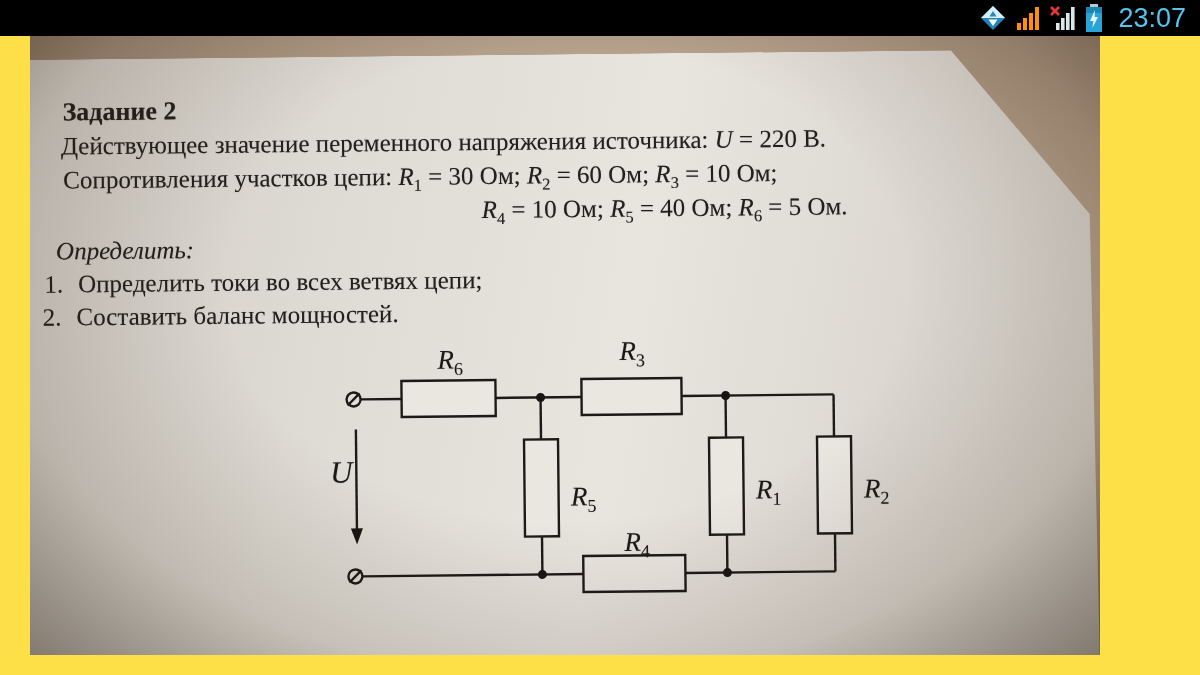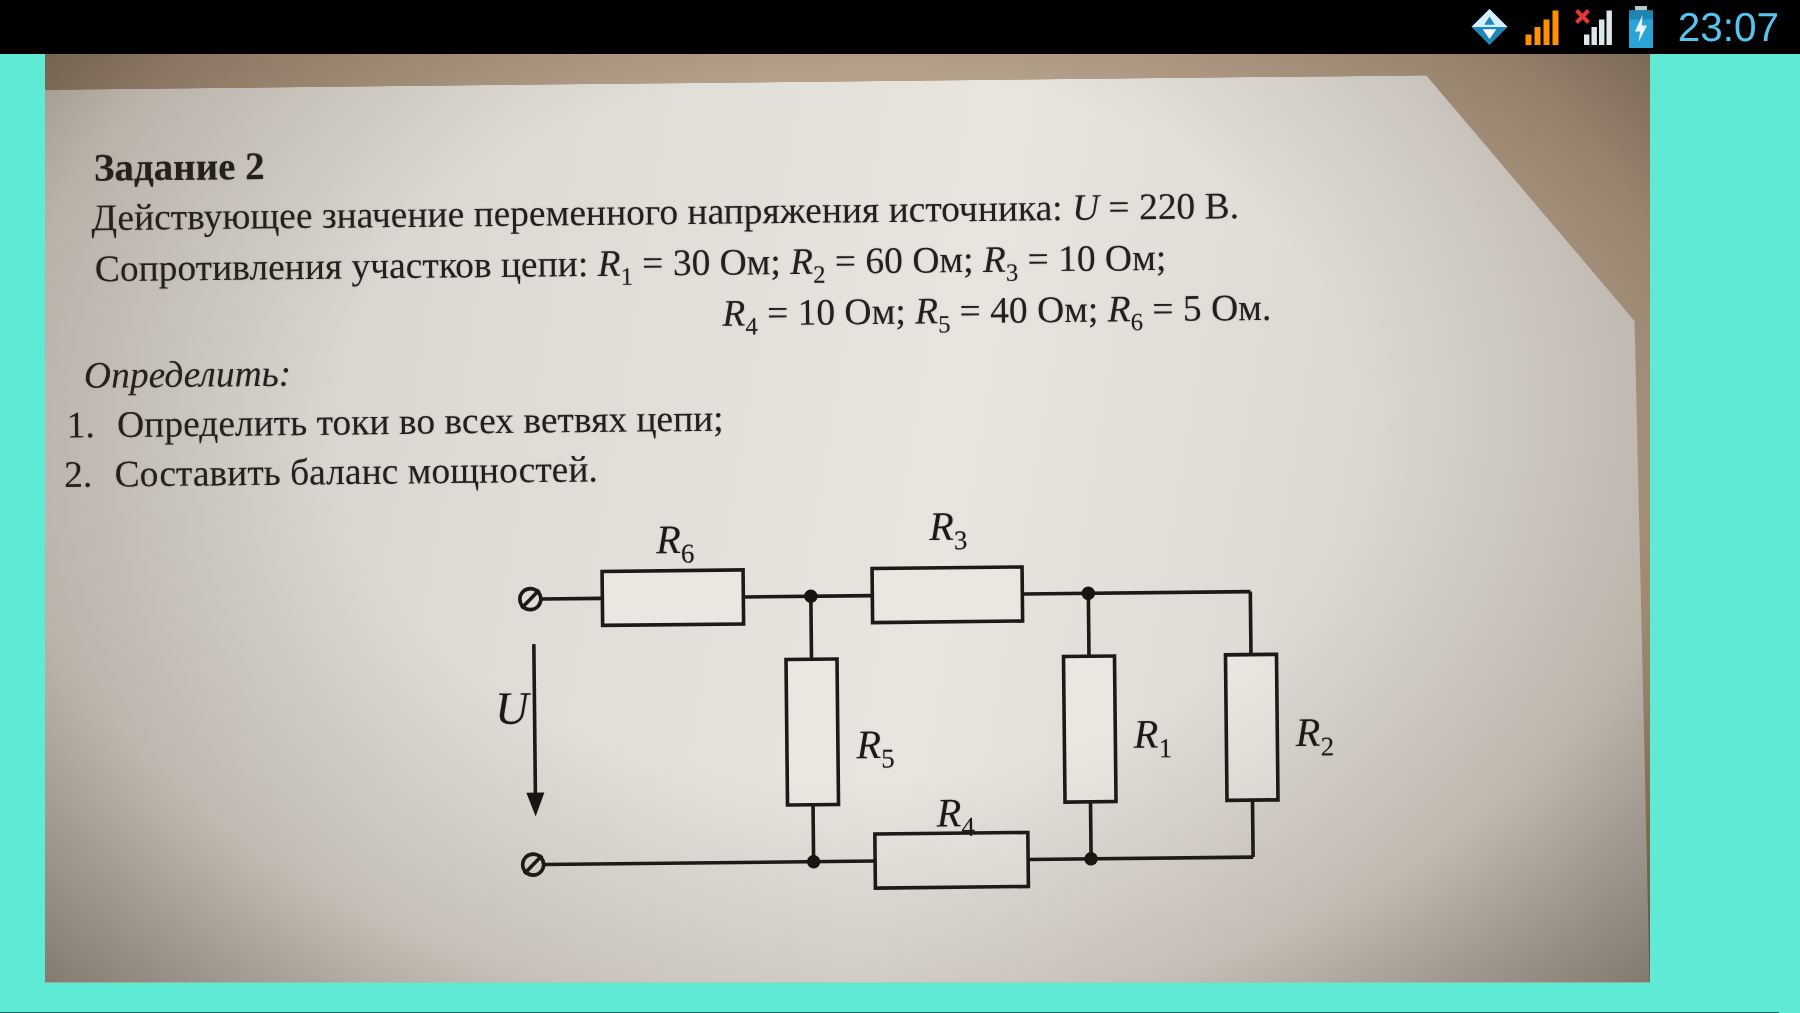--- a/index.html
+++ b/index.html
@@ -1,16 +1,16 @@
 <!DOCTYPE html>
 <html><head>
 <meta charset="utf-8">
 <style>
   html,body{margin:0;padding:0;background:#000;}
-  .screen{position:relative;width:1200px;height:675px;background:#5eead4;overflow:hidden;
+  .screen{position:relative;width:1200px;height:675px;background:#fde047;overflow:hidden;
           font-family:"Liberation Serif","DejaVu Serif",serif;}
 
   
   .status-bar{position:absolute;left:0;top:0;width:100%;height:36px;background:#000;
               display:flex;align-items:center;justify-content:flex-end;gap:9px;
               padding-right:14px;box-sizing:border-box;}
   .sbi{display:block;}
   .sb-time{font-family:"Liberation Sans","DejaVu Sans",sans-serif;font-size:27px;
            color:#53c5f0;margin-left:6px;line-height:1;}
 

